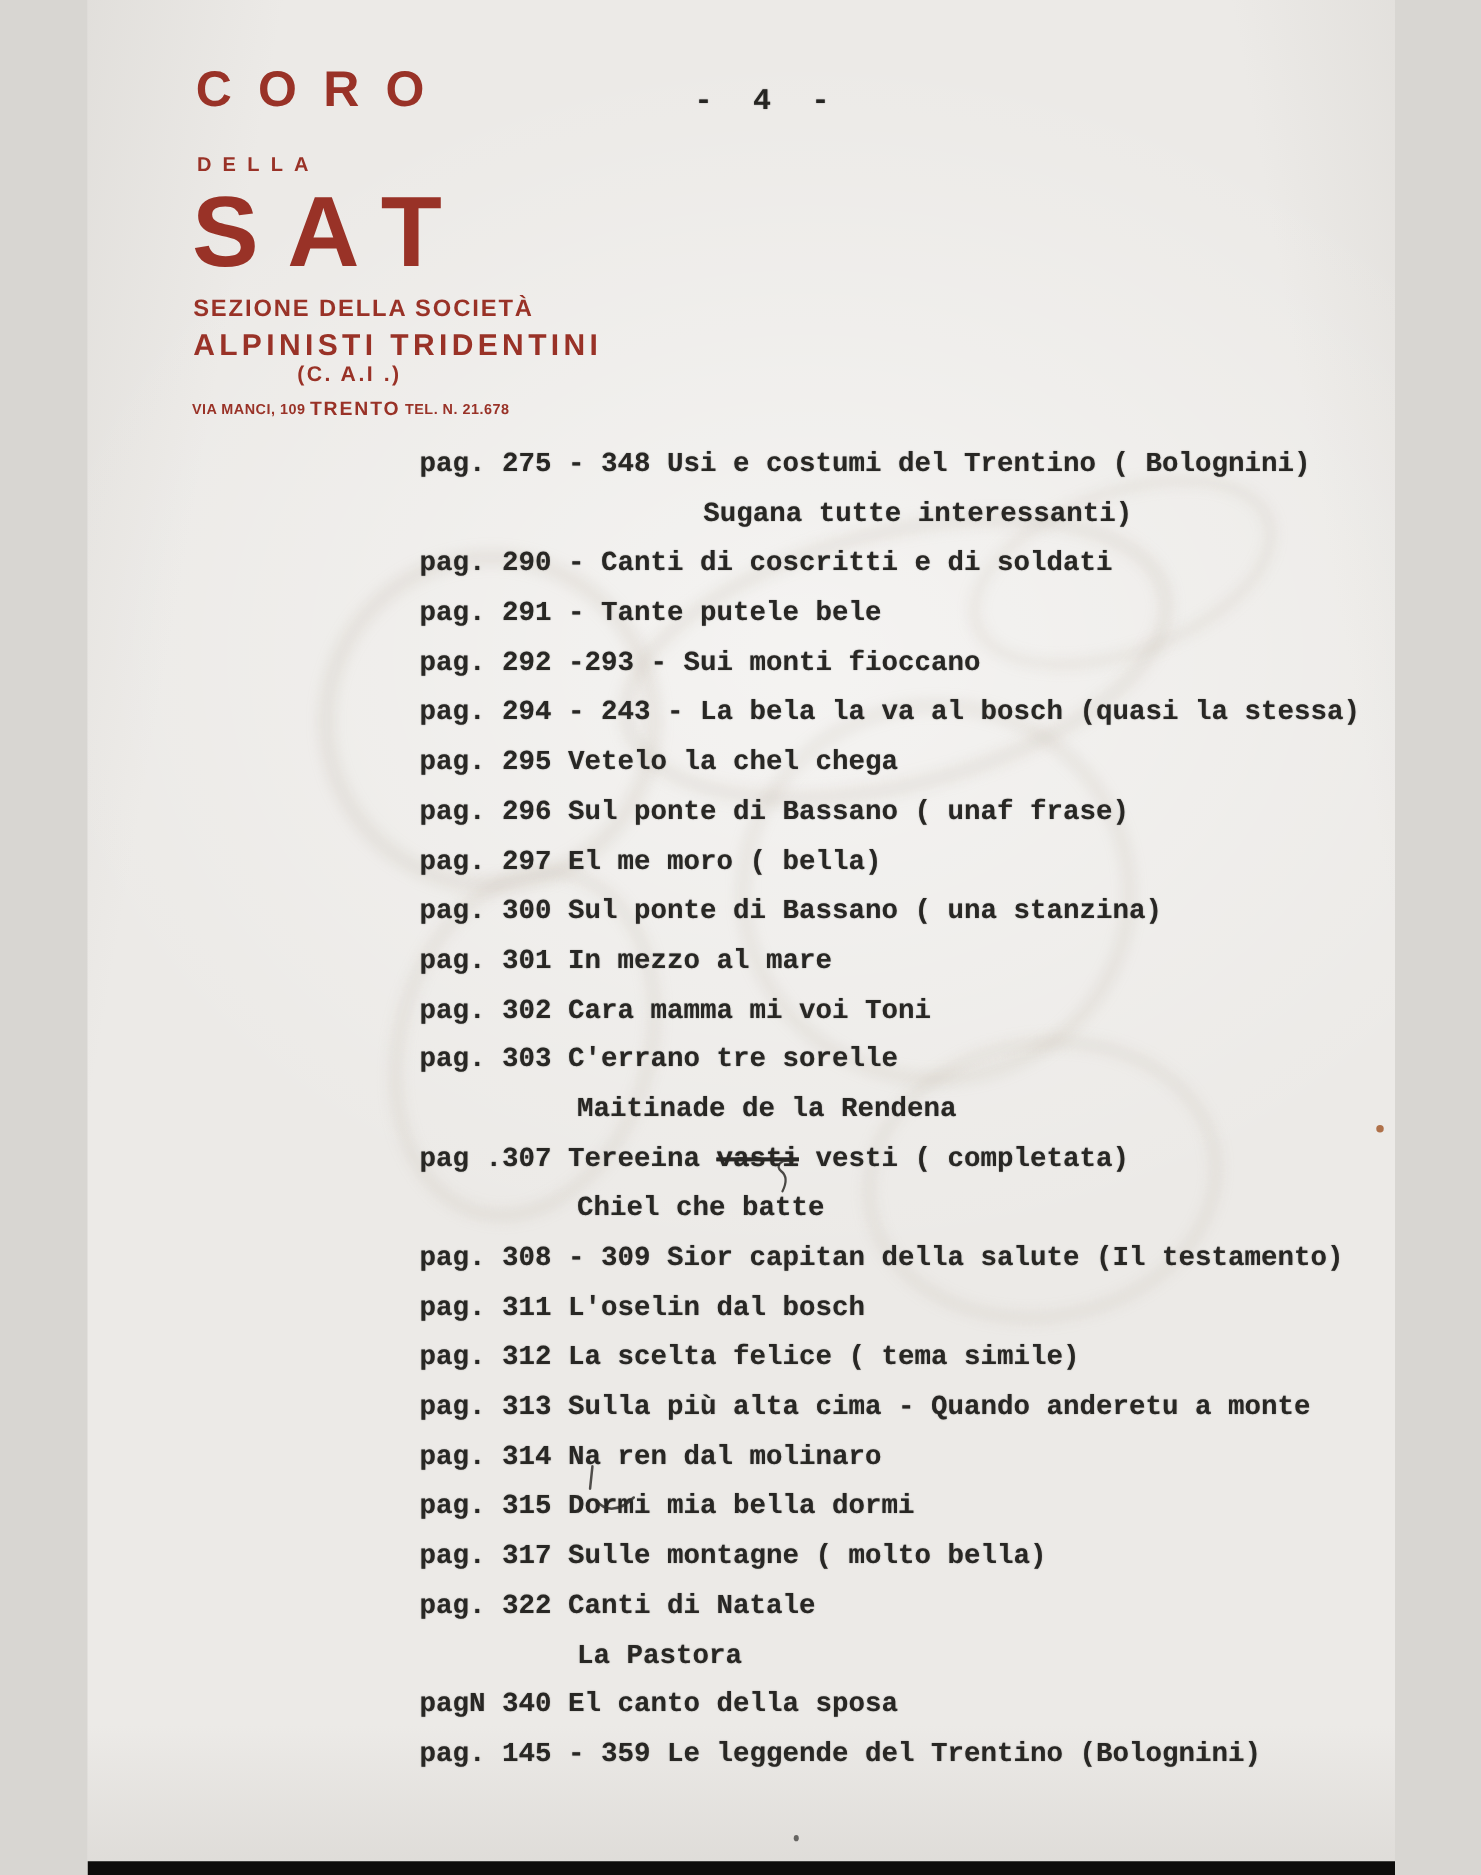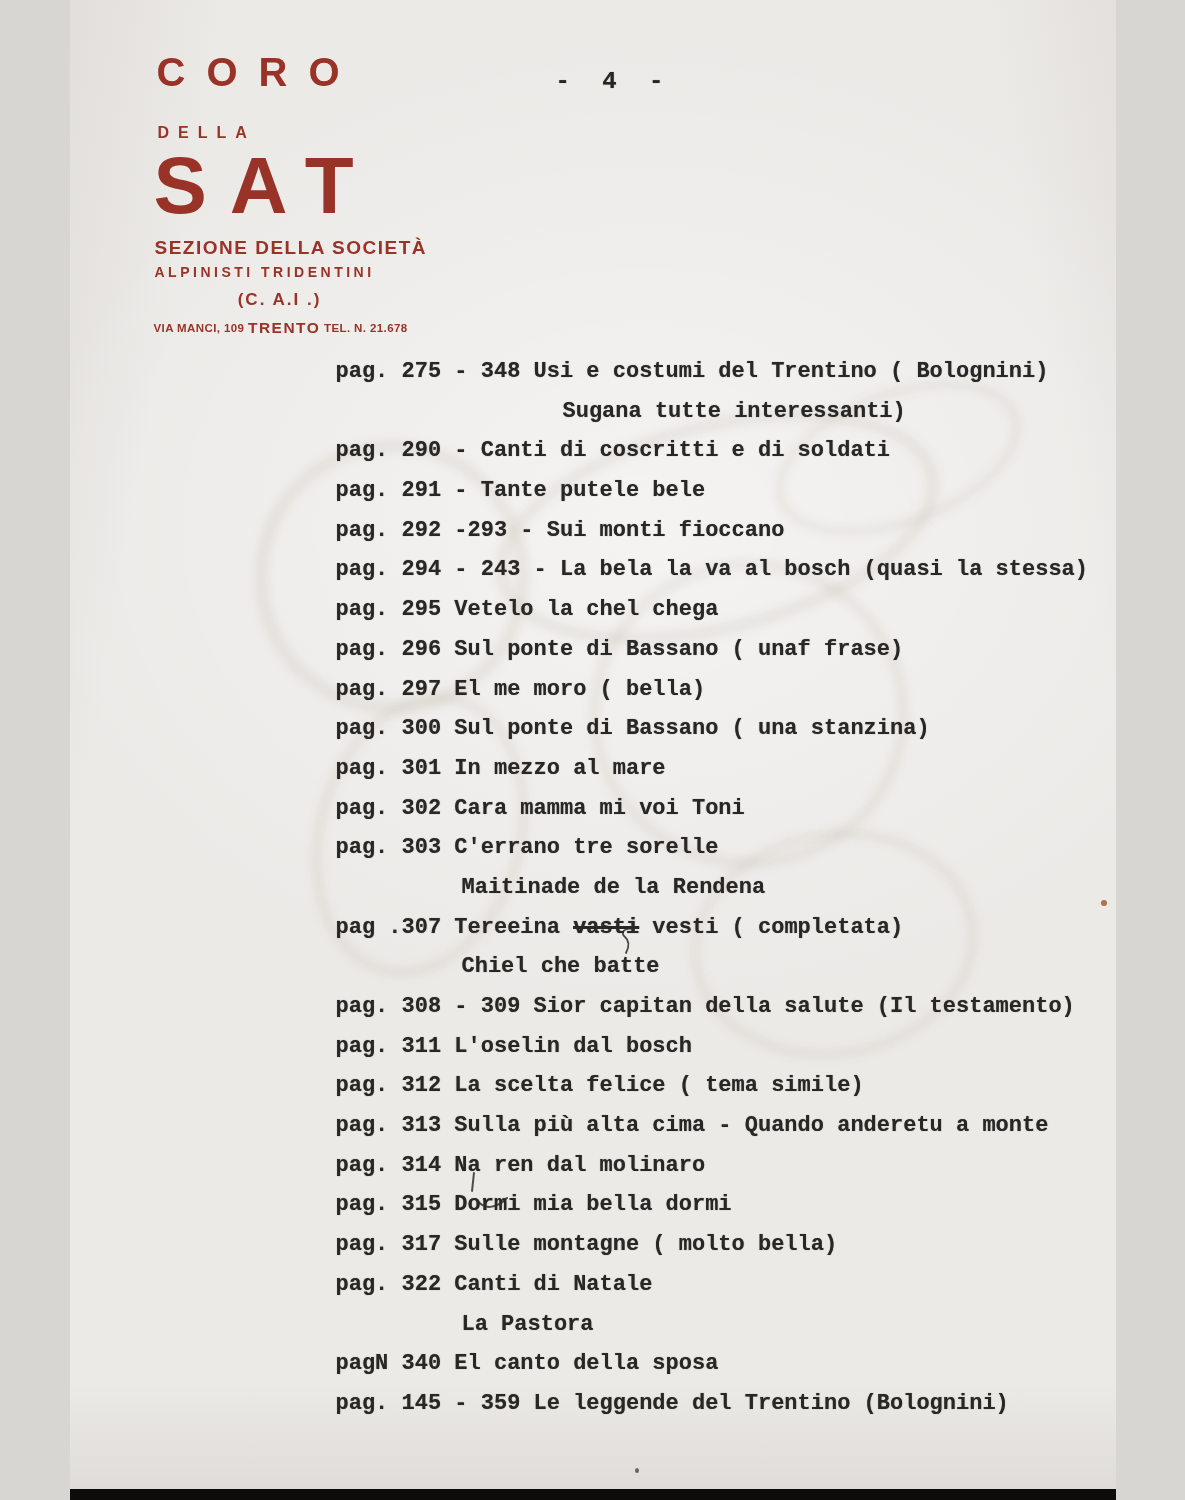--- a/index.html
+++ b/index.html
@@ -45,21 +45,21 @@
   }
   .lh-sub1 {
     position: absolute; left: 85px; top: 238px;
     font-family: "Liberation Sans", sans-serif;
     font-weight: bold; font-size: 19px; letter-spacing: 1.5px;
     line-height: 1; white-space: nowrap;
   }
   .lh-sub2 {
     position: absolute; left: 85px; top: 265px;
     font-family: "Liberation Sans", sans-serif;
-    font-weight: bold; font-size: 14px; letter-spacing: 3.5px;
+    font-weight: bold; font-size: 24px; letter-spacing: 3.5px;
     line-height: 1; white-space: nowrap;
   }
   .lh-cai {
     position: absolute; left: 85px; top: 291px; width: 250px;
     text-align: center;
     font-family: "Liberation Sans", sans-serif;
     font-weight: bold; font-size: 17px; letter-spacing: 2px;
     line-height: 1; white-space: nowrap;
   }
   .lh-address {

